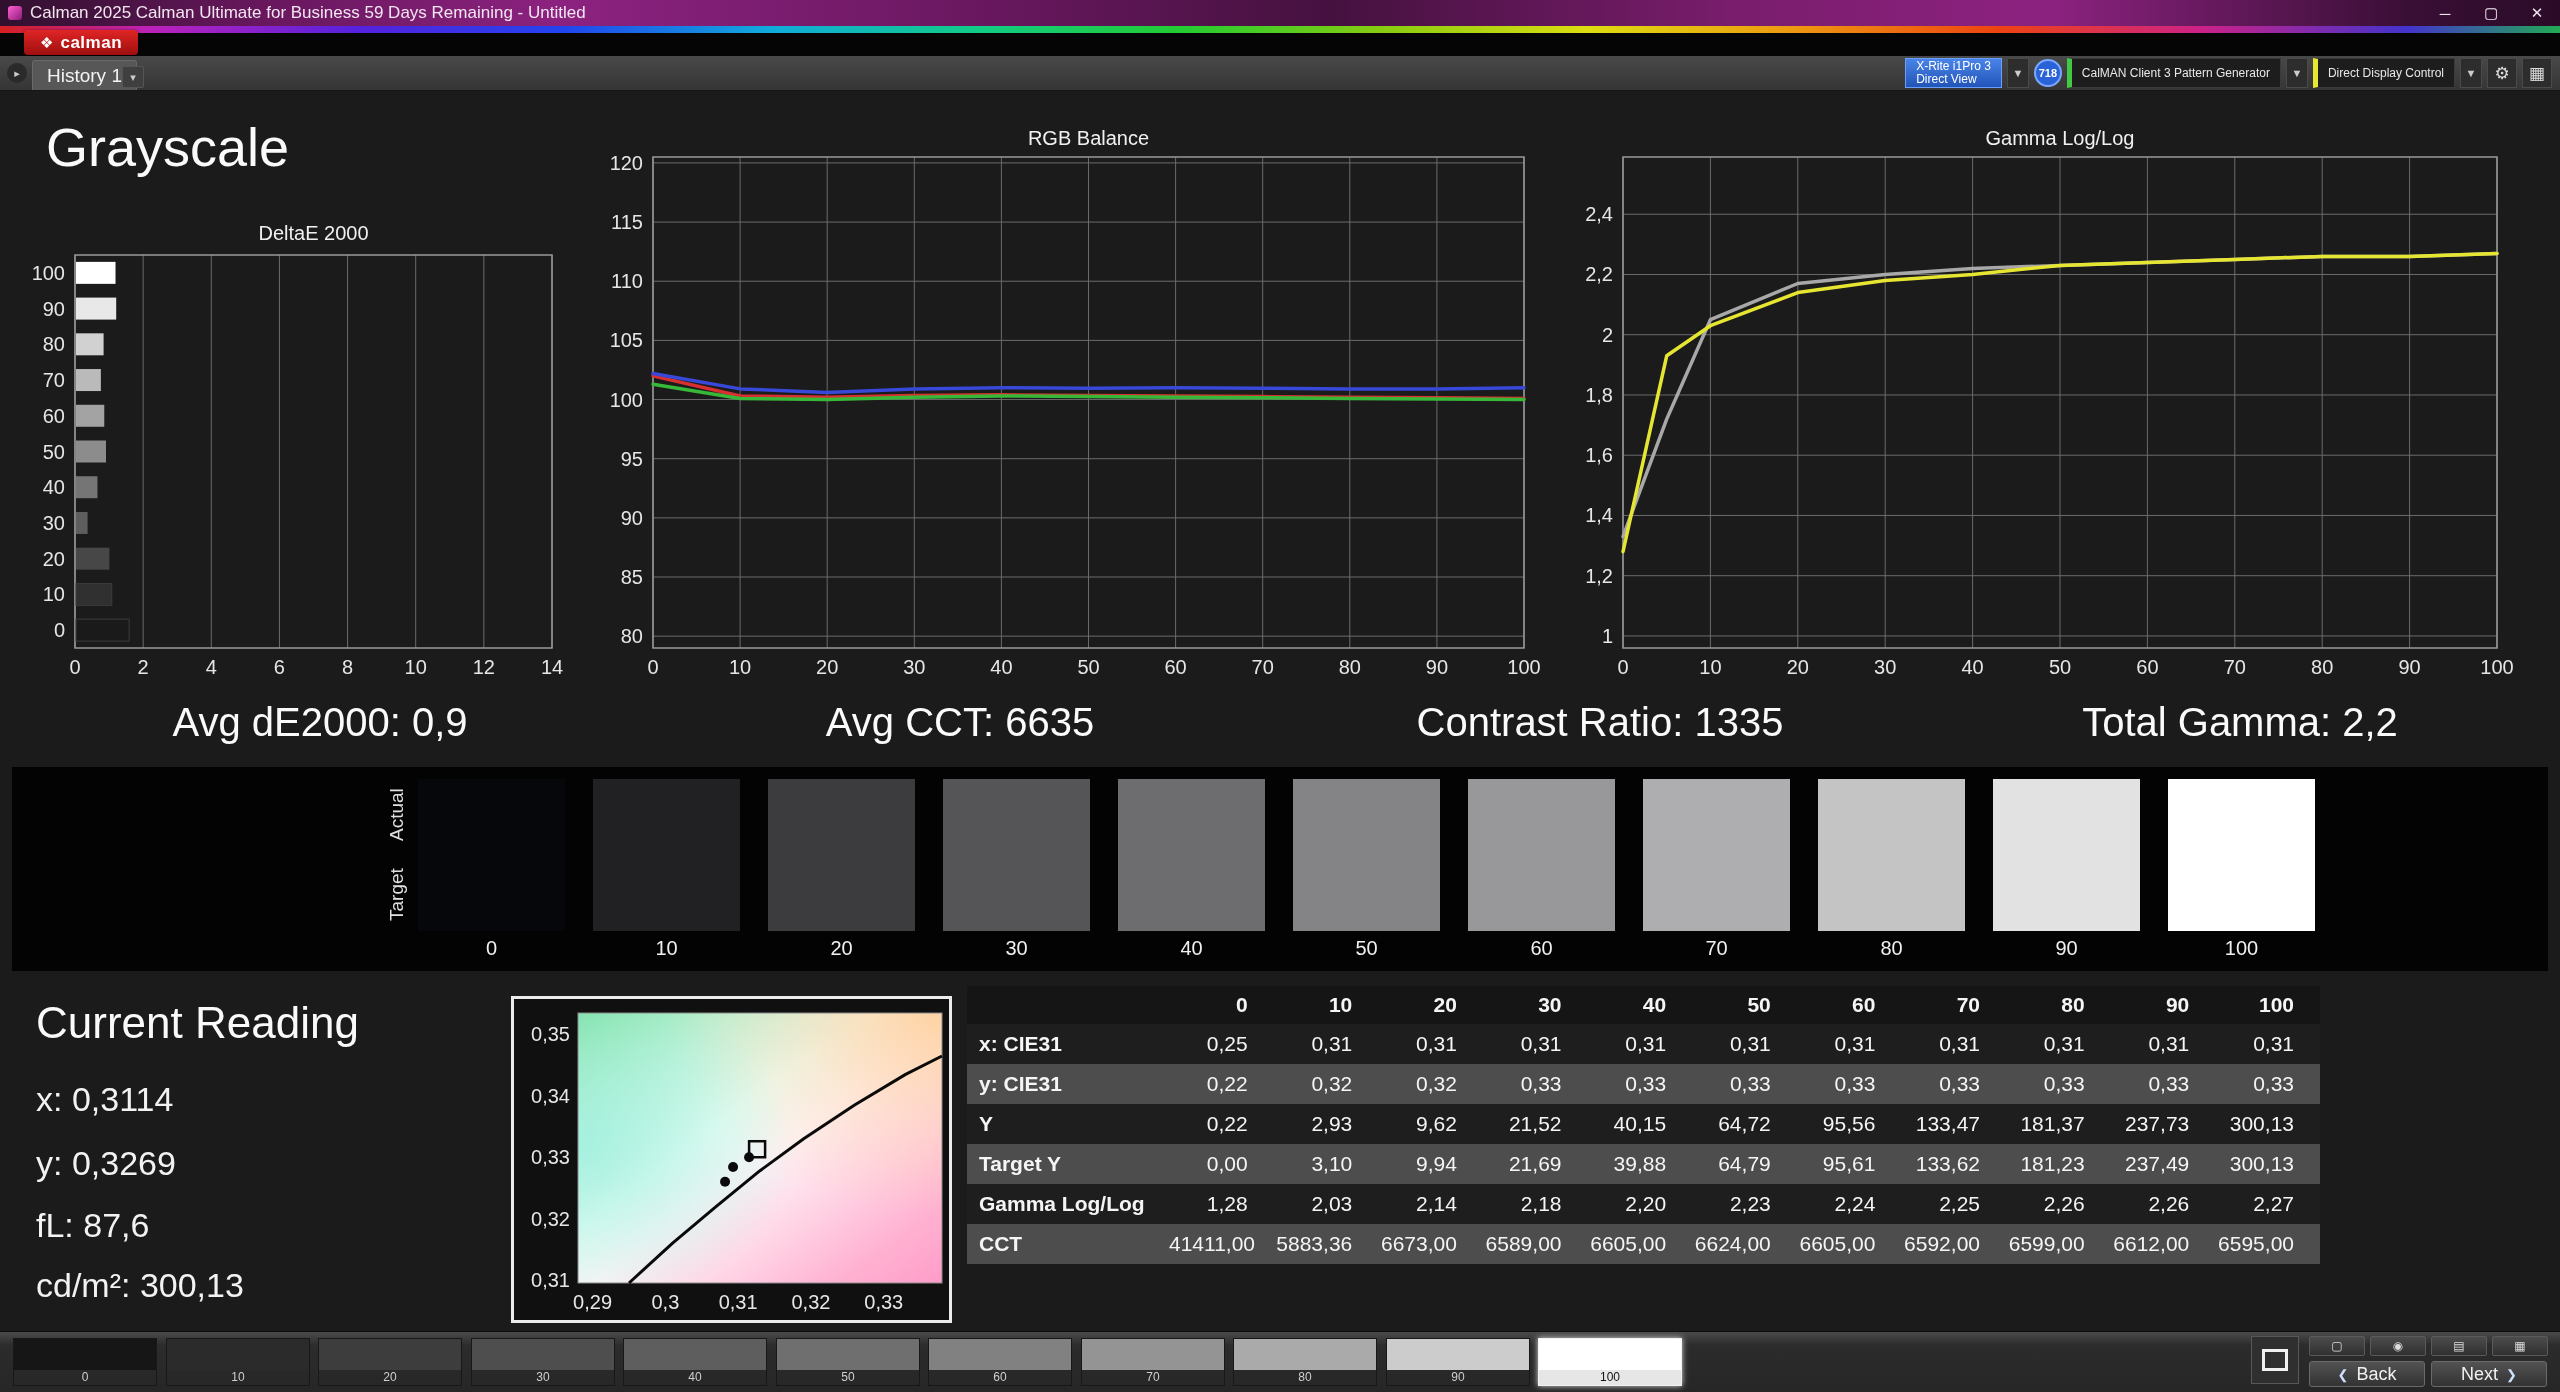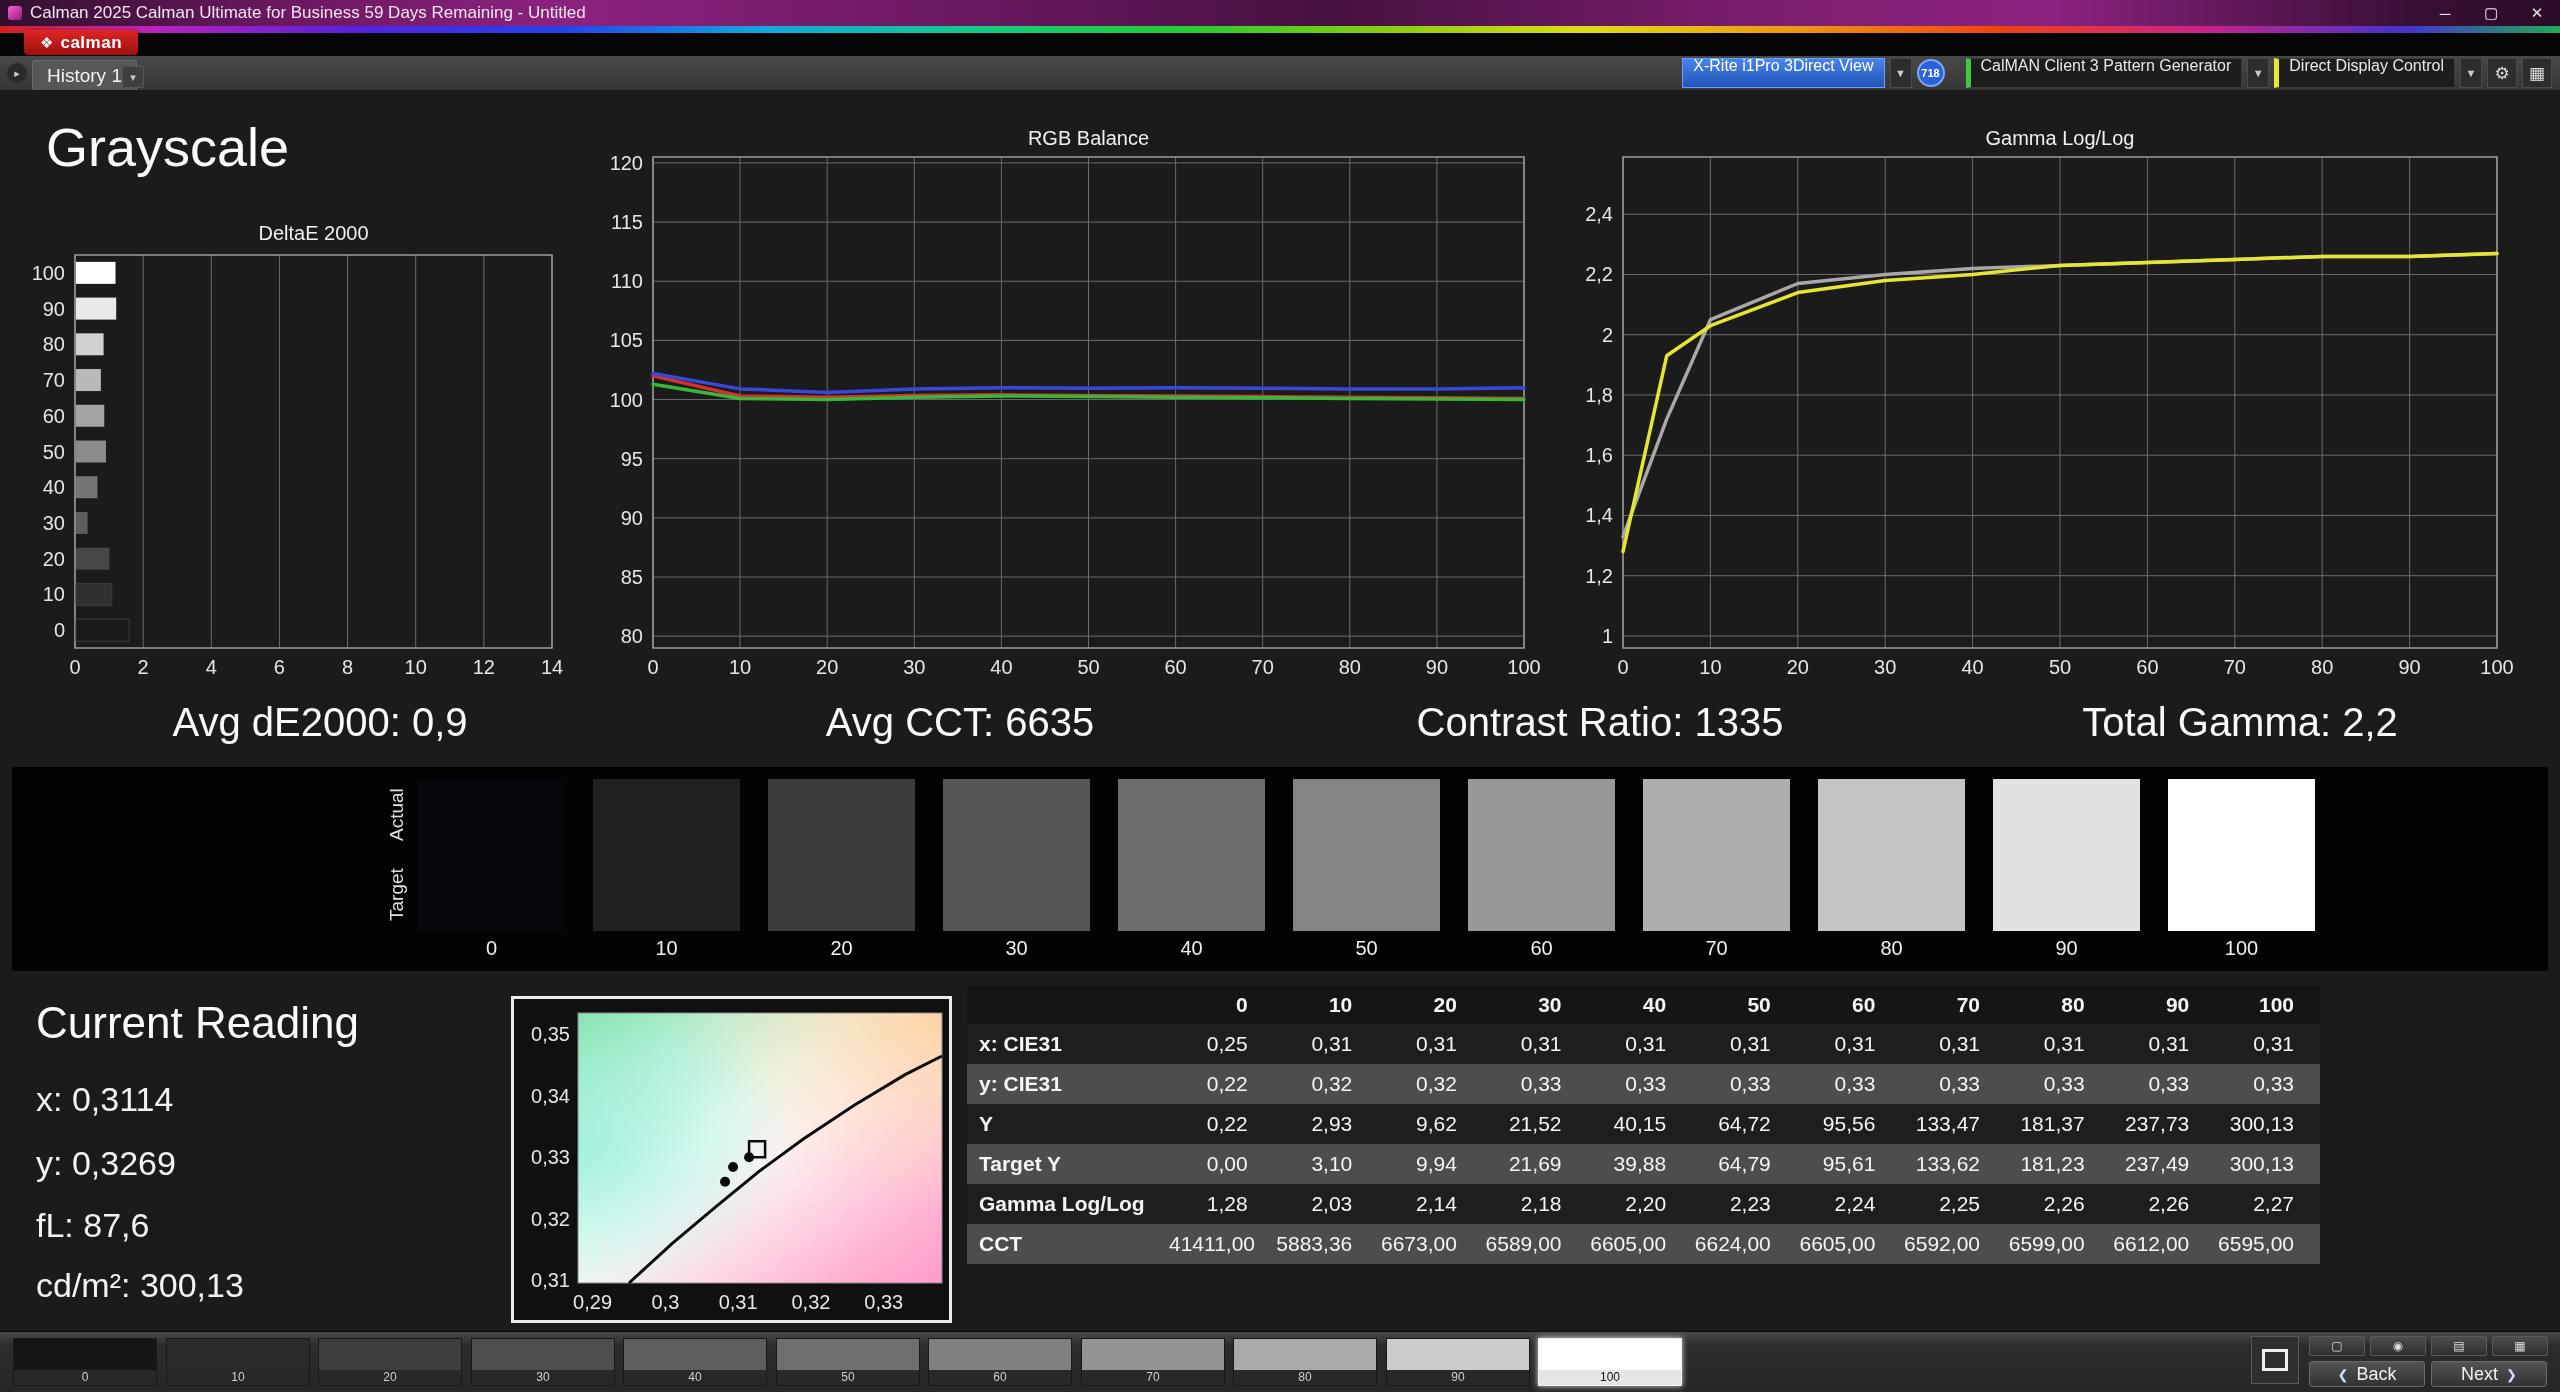--- a/index.html
+++ b/index.html
@@ -25,23 +25,23 @@
 
   
   .tabbar{position:absolute;left:0;top:56px;right:0;height:34px;background:linear-gradient(#494949,#353535);border-bottom:1px solid #161616;}
   .tab-collapse{position:absolute;left:7px;top:7px;width:20px;height:20px;border-radius:50%;background:#2a2a2a;color:#ccc;
     display:flex;align-items:center;justify-content:center;font-size:11px;}
   .tab{position:absolute;left:32px;top:4px;height:29px;background:#575757;border:1px solid #6a6a6a;border-bottom:none;
     border-radius:3px 3px 0 0;display:flex;align-items:center;padding:0 14px;font-size:19px;color:#f2f2f2;}
   .tab-stub{position:absolute;left:122px;top:10px;width:20px;height:20px;background:#3f3f3f;border:1px solid #555;color:#ccc;
     display:flex;align-items:center;justify-content:center;font-size:11px;border-radius:2px;}
   .devices{position:absolute;right:8px;top:2px;height:30px;display:flex;align-items:center;gap:5px;}
-  .dev-badge{height:30px;display:flex;flex-direction:row;justify-content:center;padding:0 10px;font-size:16px;line-height:13px;white-space:nowrap;box-sizing:border-box;}
+  .dev-badge{height:30px;display:flex;flex-direction:column;justify-content:center;padding:0 10px;font-size:12px;line-height:13px;white-space:nowrap;box-sizing:border-box;}
   .meter{background:linear-gradient(#4a84e8,#2154b8);border:1px solid #6aa0ff;color:#fff;}
-  .client{background:#1d1d1d;border:1px solid #3a3a3a;border-left:5px solid #42c842;color:#e8e8e8;margin-left:16px;}
+  .client{background:#1d1d1d;border:1px solid #3a3a3a;border-left:5px solid #42c842;color:#e8e8e8;}
   .display-ctl{background:#1d1d1d;border:1px solid #3a3a3a;border-left:5px solid #e8e832;color:#e8e8e8;}
   .dd{width:22px;height:30px;background:#2d2d2d;border:1px solid #4a4a4a;color:#ccc;display:flex;align-items:center;justify-content:center;font-size:11px;box-sizing:border-box;}
   .circle-badge{width:28px;height:28px;border-radius:50%;background:#2a62d8;border:2px solid #7aa8ff;color:#fff;font-size:11px;font-weight:700;
     display:flex;align-items:center;justify-content:center;box-sizing:border-box;}
   .icon-btn{width:30px;height:30px;background:#2d2d2d;border:1px solid #4a4a4a;color:#ddd;font-size:17px;
     display:flex;align-items:center;justify-content:center;box-sizing:border-box;}
 
   
   .page-title{position:absolute;left:46px;top:116px;font-size:54px;font-weight:400;color:#fafafa;}
   .chart-title{position:absolute;font-size:20px;color:#f0f0f0;text-align:center;}

